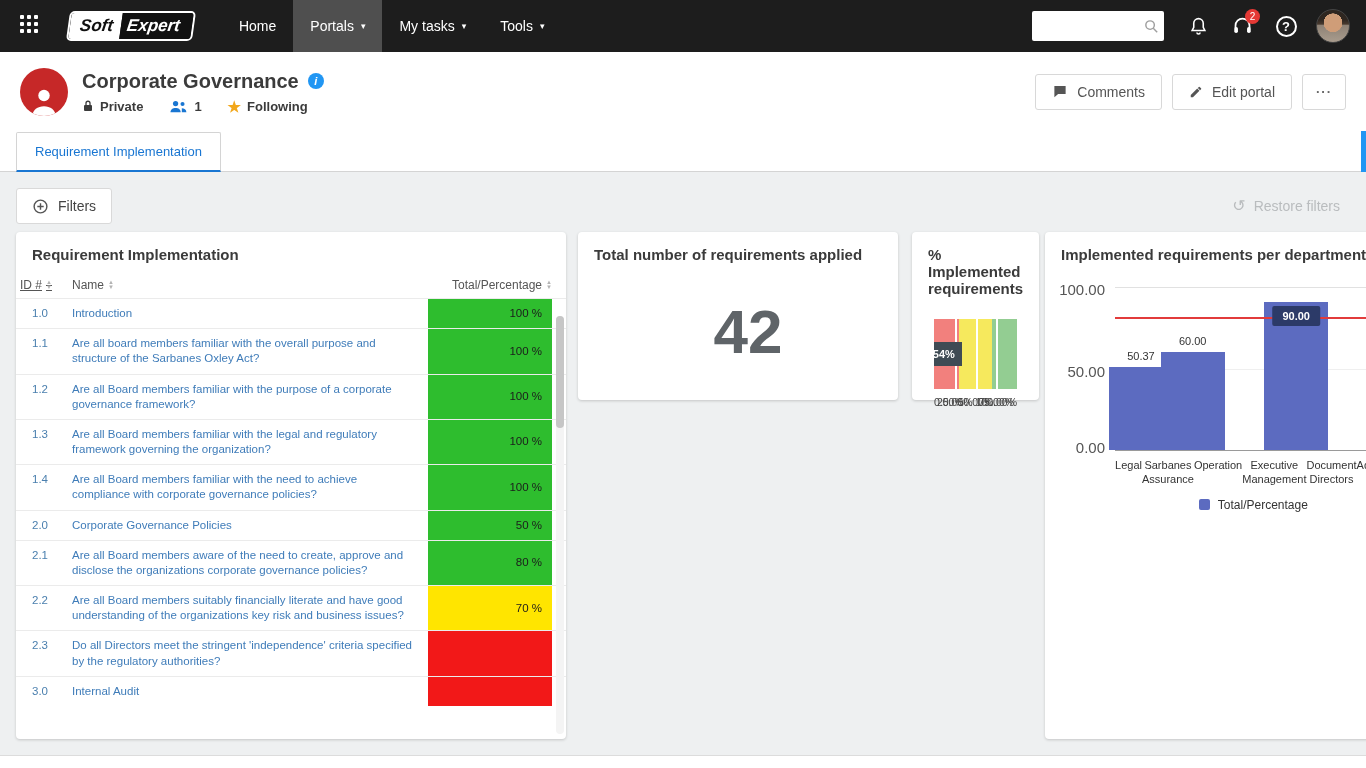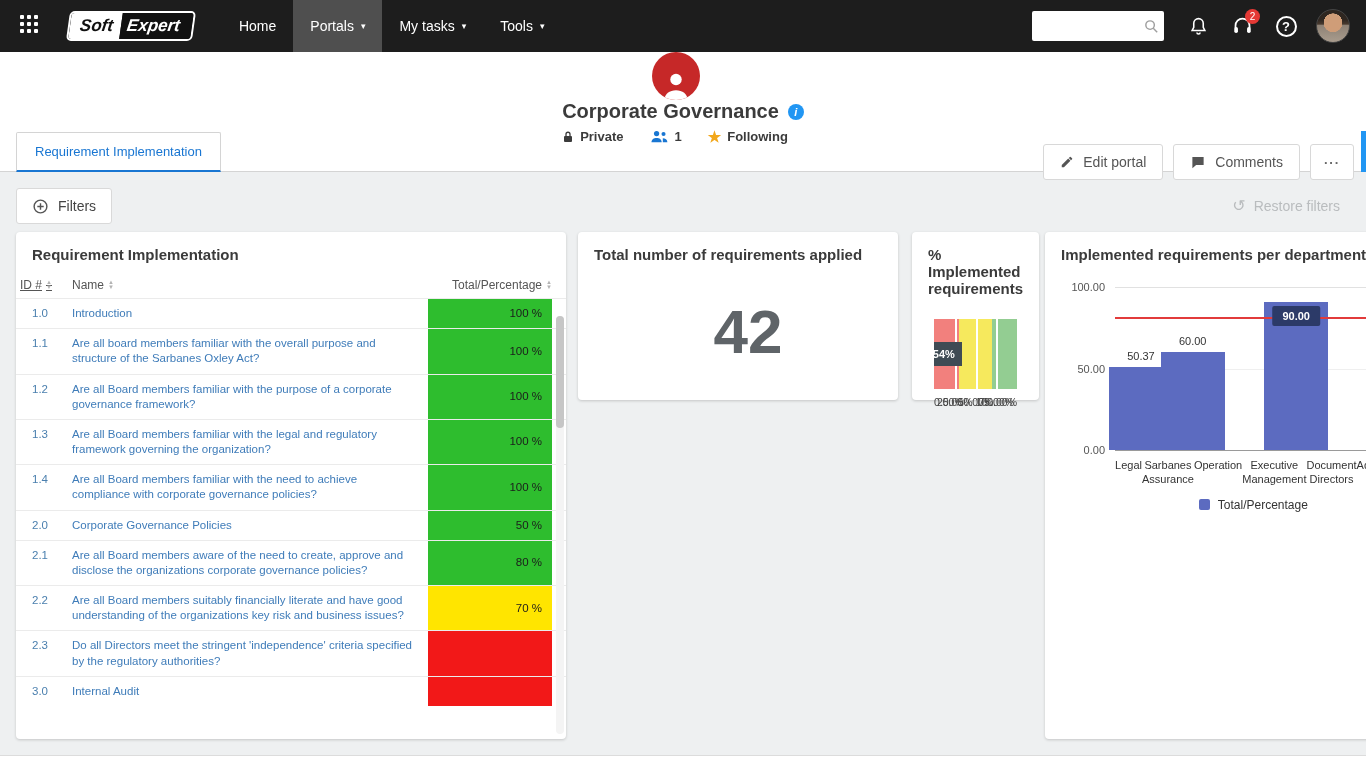--- a/index.html
+++ b/index.html
@@ -23,21 +23,21 @@
   .top-icon { width:44px; height:52px; display:flex; align-items:center; justify-content:center; position:relative; cursor:pointer; }
   .badge { position:absolute; top:9px; right:4px; min-width:15px; height:15px; background:#e53935; color:#fff; border-radius:8px; font-size:10px; display:flex; align-items:center; justify-content:center; padding:0 3px; }
   .help-circle { width:21px; height:21px; border-radius:50%; border:2px solid #fff; color:#fff; font-size:13px; font-weight:bold; display:flex; align-items:center; justify-content:center; }
   .user-avatar { width:34px; height:34px; border-radius:50%; margin:0 6px 0 8px; cursor:pointer;
     background:
       radial-gradient(circle at 50% 40%, #cf9d78 0 37%, rgba(0,0,0,0) 38%),
       linear-gradient(180deg,#2e2620 0 30%, #4a3b30 45%, #8d8175 46%, #a99c8d 100%);
     border:1px solid #444; }
 
   
-  .header { height:79px; background:#fff; display:flex; align-items:center; padding:0 12px;flex-direction:column; }
+  .header { height:79px; background:#fff; display:flex; align-items:center; padding:0 20px; }
   .portal-avatar { width:48px; height:48px; border-radius:50%; background:#c62828; display:flex; align-items:flex-end; justify-content:center; overflow:hidden; margin-right:14px; flex:0 0 auto; }
   .title-row { display:flex; align-items:center; gap:9px; }
   .page-title { font-size:20px; font-weight:bold; color:#3b3b3b; }
   .info-icon { width:16px; height:16px; border-radius:50%; background:#2196f3; color:#fff; font-size:11px; font-weight:bold; font-style:italic; display:flex; align-items:center; justify-content:center; cursor:pointer; }
   .meta-row { display:flex; align-items:center; gap:26px; margin-top:6px; font-size:13px; font-weight:bold; color:#3b3b3b; }
   .meta-item { display:flex; align-items:center; gap:6px; }
   .star-glyph { color:#f2a71b; font-size:15px; line-height:1; }
   .header-actions { margin-left:auto; display:flex; align-items:center; gap:10px; }
   .btn { height:36px; background:#fff; border:1px solid #d8d8d8; border-radius:3px; color:#555; font-size:14px; display:flex; align-items:center; gap:9px; padding:0 16px; cursor:pointer; font-family:inherit; }
   .btn-more { padding:0 13px; font-size:13px; letter-spacing:1px; font-weight:bold; color:#666; }
@@ -91,21 +91,21 @@
   .measure { position:absolute; top:50%; transform:translateY(-50%); left:0; height:24px; background:#3f4b54; z-index:3; display:flex; align-items:center; justify-content:flex-end; padding-right:7px; color:#fff; font-size:11px; font-weight:bold; white-space:nowrap; }
   .bullet-ticks { position:relative; height:14px; margin:7px 22px 0; font-size:10.5px; color:#444; }
   .bullet-ticks span { position:absolute; top:0; }
   .t0{left:0;} .t25{left:25%;transform:translateX(-50%);} .t50{left:50%;transform:translateX(-50%);} .t75{left:75%;transform:translateX(-50%);} .t100{right:0;}
 
   
   .chart-card { flex:1; display:flex; flex-direction:column; min-height:0; }
   .plot { position:relative; height:164px; margin:12px 36px 0 70px; border-bottom:1px solid #9a9a9a; }
   .gl-100 { position:absolute; top:0; left:0; right:0; height:1px; background:#e1e1e1; }
   .gl-50 { position:absolute; top:50%; left:0; right:0; height:1px; background:#efefef; }
-  .ytick { position:absolute; left:-64px; width:54px; text-align:right; font-size:11px; color:#555; }
+  .ytick { position:absolute; left:-64px; width:54px; text-align:right; font-size:15px; color:#555; }
   .y100{top:-6px;} .y50{top:calc(50% - 6px);} .y0{bottom:-6px;}
   .slots { position:absolute; inset:0; display:flex; }
   .slot { flex:1; position:relative; }
   .dept-bar { position:absolute; bottom:0; left:50%; transform:translateX(-50%); width:64px; background:#5c6bc0; }
   .bar-label { position:absolute; left:50%; transform:translateX(-50%); font-size:11px; color:#333; white-space:nowrap; z-index:5; }
   .bar-label.boxed { background:#2c3a68; color:#fff; font-weight:bold; padding:4px 10px; border-radius:2px; }
   .target-line { position:absolute; left:0; right:0; height:2px; background:#e23b3b; z-index:4; }
   .target-dot { position:absolute; right:-12px; top:-3.5px; width:9px; height:9px; border-radius:50%; background:#e23b3b; }
   .xlabels { display:flex; margin:7px 36px 0 70px; }
   .xlabel { flex:1; text-align:center; font-size:11px; color:#333; line-height:1.3; }
@@ -209,30 +209,30 @@
         <span>1</span>
       </span>
       <span class="meta-item">
         <span class="star-glyph">★</span>
         <span>Following</span>
       </span>
     </div>
   </div>
   <div class="header-actions">
     <button class="btn">
+      <svg width="16" height="15" viewBox="0 0 24 24" fill="#555">
+          <path d="M3 3h18v13H9l-6 5z"></path>
+        </svg>
+      <span>Comments</span>
+    </button>
+    <button class="btn">
       <svg width="14" height="14" viewBox="0 0 24 24" fill="#555">
           <path d="M3 17.2V21h3.8L17.9 9.9l-3.8-3.8L3 17.2zM20.7 7.1a1 1 0 0 0 0-1.4l-2.4-2.4a1 1 0 0 0-1.4 0l-1.8 1.8 3.8 3.8 1.8-1.8z"></path>
         </svg>
       <span>Edit portal</span>
-    </button>
-    <button class="btn">
-      <svg width="16" height="15" viewBox="0 0 24 24" fill="#555">
-          <path d="M3 3h18v13H9l-6 5z"></path>
-        </svg>
-      <span>Comments</span>
     </button>
     <button class="btn btn-more">
       <span>···</span>
     </button>
   </div>
 </div>
 
 <div class="tabs">
   <div class="tab">
     <span>Requirement Implementation</span>

